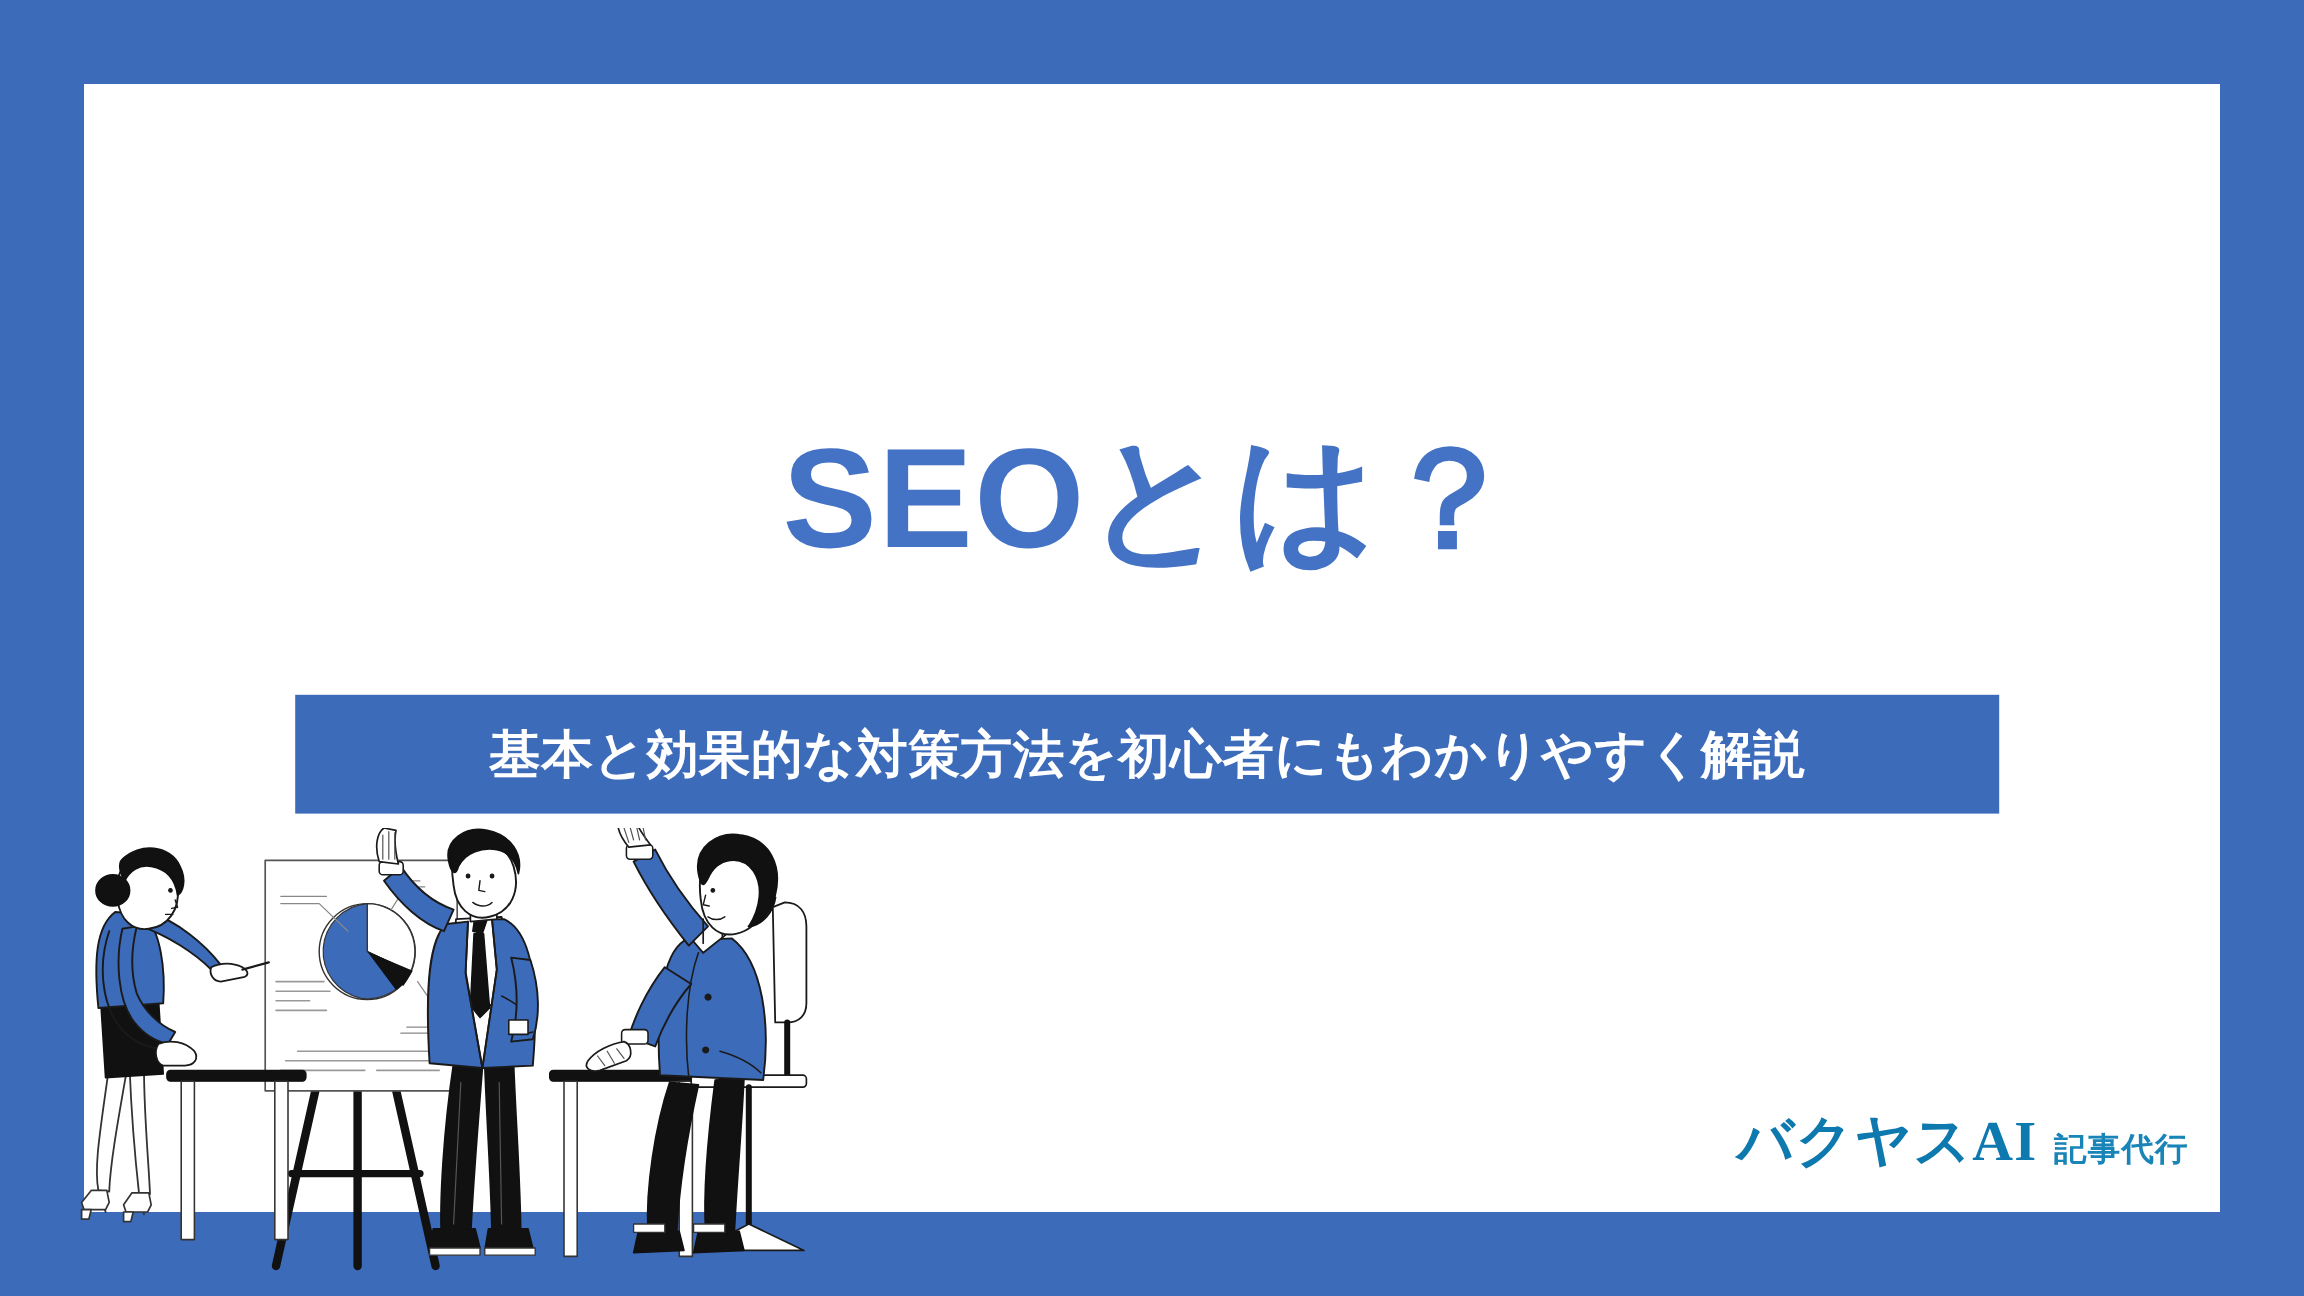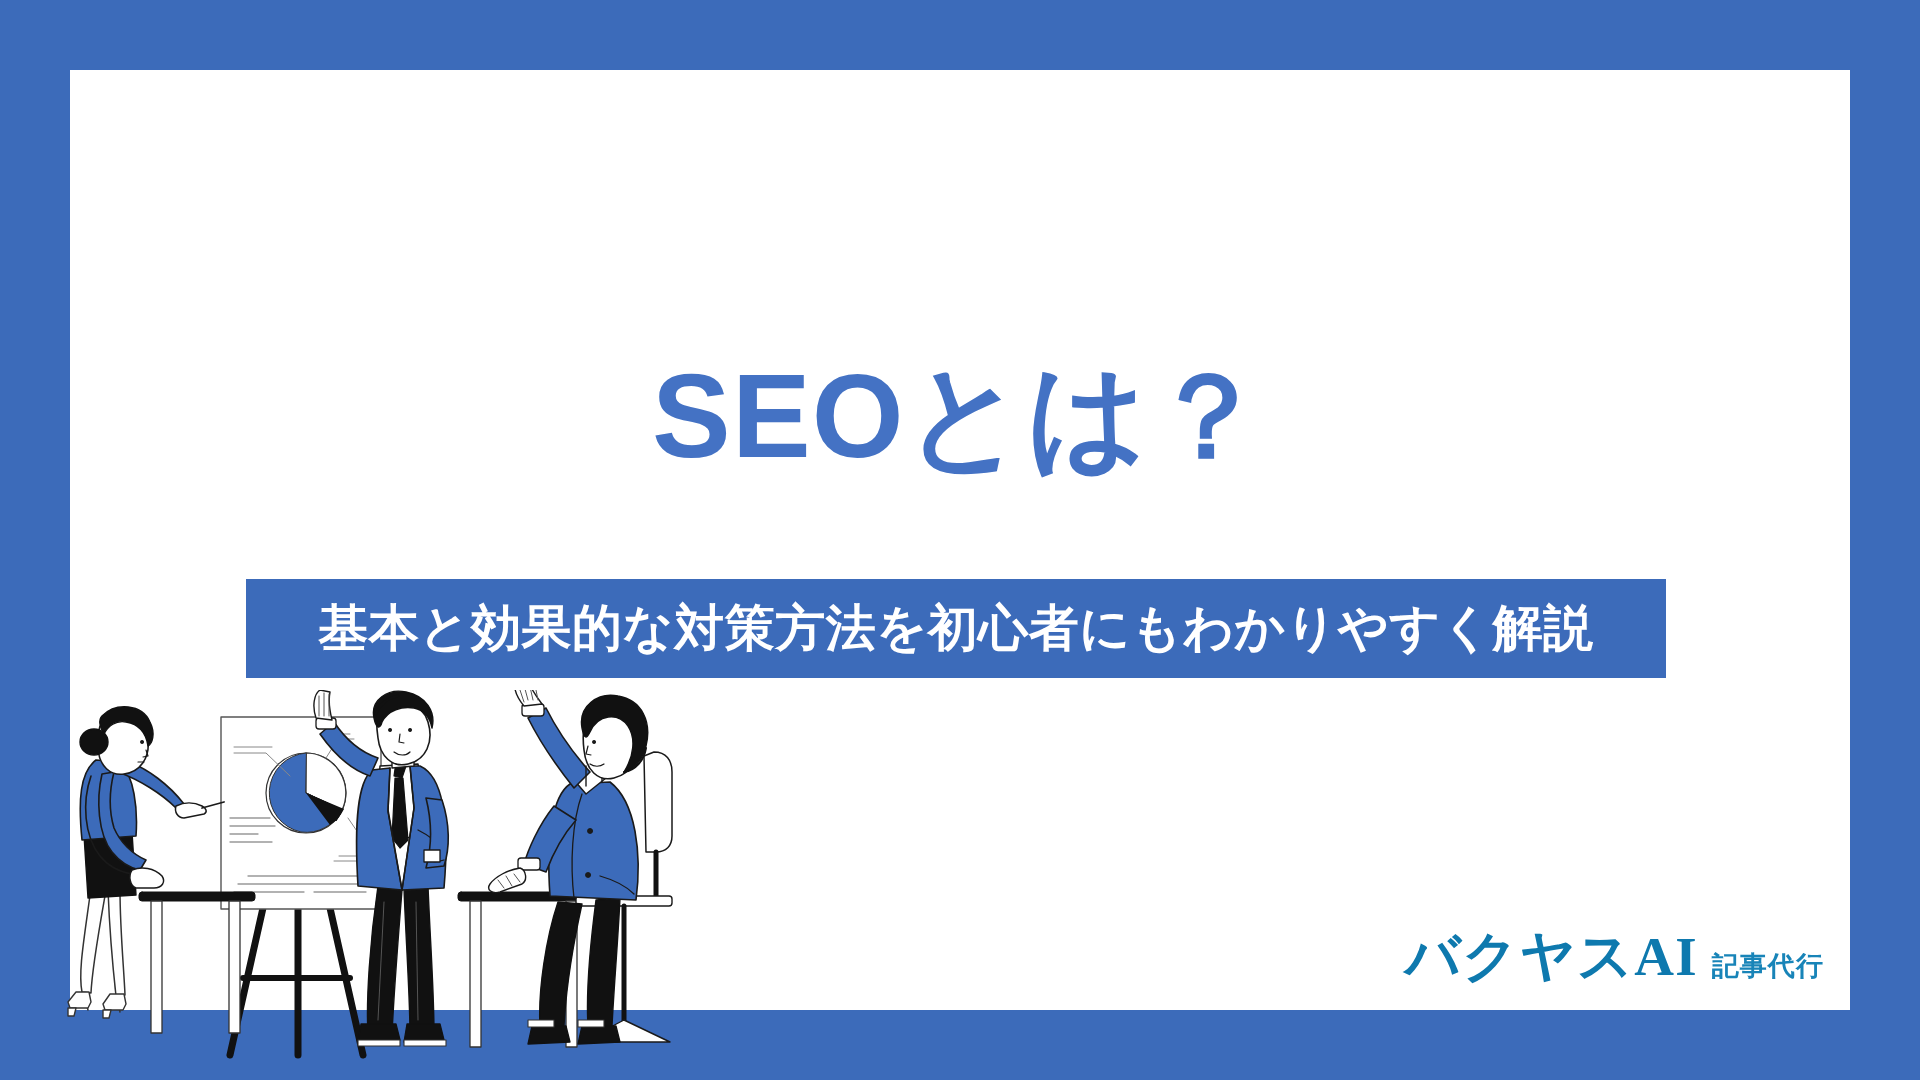--- a/index.html
+++ b/index.html
@@ -58,39 +58,39 @@
     top: 579px;
     width: 1420px;
     height: 99px;
     background: #3C6BBA;
     display: flex;
     align-items: center;
     justify-content: center;
   }
   #subtitle {
     color: #FFFFFF;
-    font-size: 50px;
+    font-size: 43px;
     font-weight: 700;
     letter-spacing: 0.01em;
     white-space: nowrap;
   }
 
   
   #logo {
     position: absolute;
     right: 96px;
     top: 920px;
     display: flex;
     align-items: baseline;
     gap: 14px;
     white-space: nowrap;
   }
   #logo-main {
     font-family: "Liberation Serif", "DejaVu Serif", serif;
-    font-size: 55px;
+    font-size: 47px;
     font-weight: 700;
     color: #0E79AE;
     letter-spacing: 0.02em;
   }
   #logo-sub {
     font-family: "Liberation Sans", "DejaVu Sans", sans-serif;
     font-size: 27px;
     font-weight: 700;
     color: #1884B8;
     letter-spacing: 0.04em;

